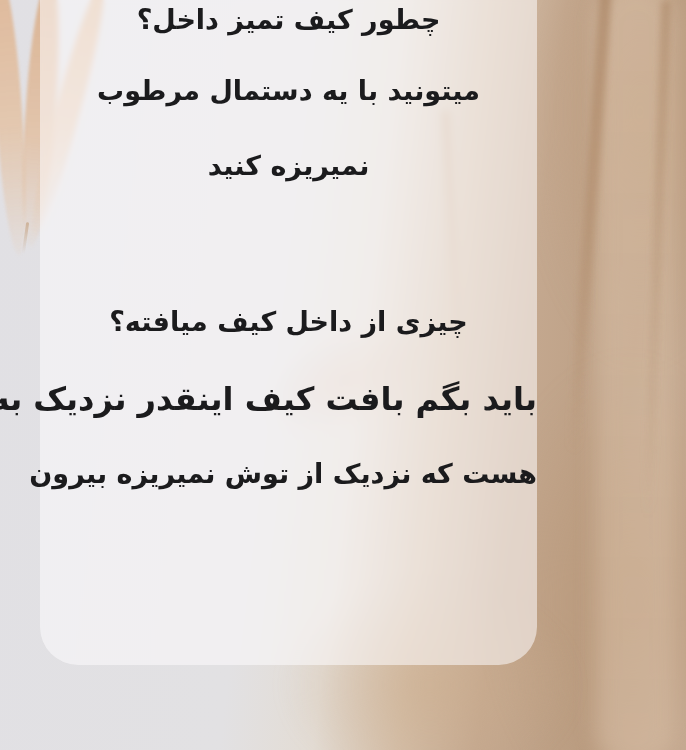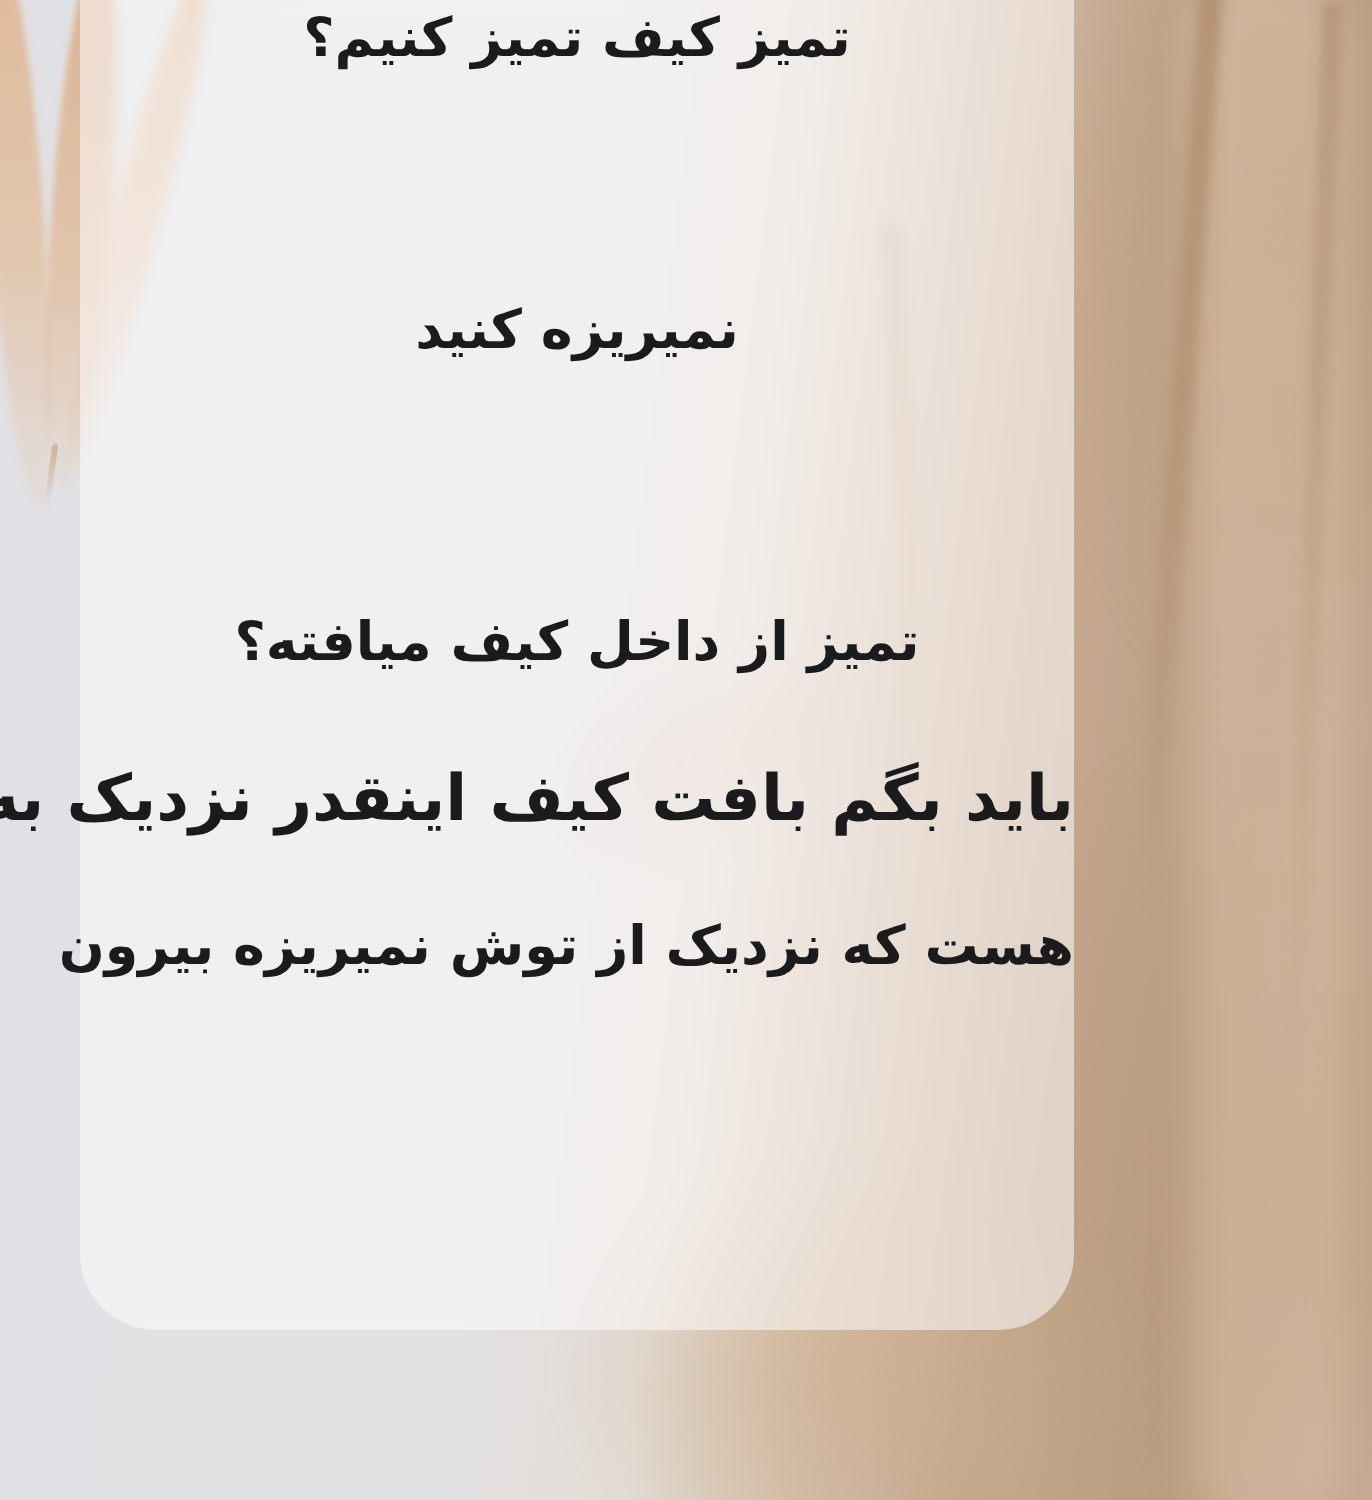--- a/index.html
+++ b/index.html
@@ -153,20 +153,21 @@
   <div class="wisp-mid"></div>
 
   <div class="leaf leaf-1"></div>
   <div class="leaf leaf-2"></div>
   <div class="leaf leaf-3"></div>
   <div class="leaf-stem"></div>
 
   <div class="card"></div>
 
   <div class="quote-layer">
-    <p class="quote-line ql-1">تمیز کیف تمیز کنیم؟</p>
+    <p class="quote-line ql-1">چطور کیف تمیز داخل؟</p>
+    <p class="quote-line ql-2">میتونید با یه دستمال مرطوب</p>
     <p class="quote-line ql-3">نمیریزه کنید</p>
-    <p class="quote-line ql-4">تمیز از داخل کیف میافته؟</p>
+    <p class="quote-line ql-4">چیزی از داخل کیف میافته؟</p>
     <p class="quote-line ql-5">باید بگم بافت کیف اینقدر نزدیک به هم</p>
     <p class="quote-line ql-6">هست که نزدیک از توش نمیریزه بیرون</p>
   </div>
 
 </div>
 
 </body></html>

